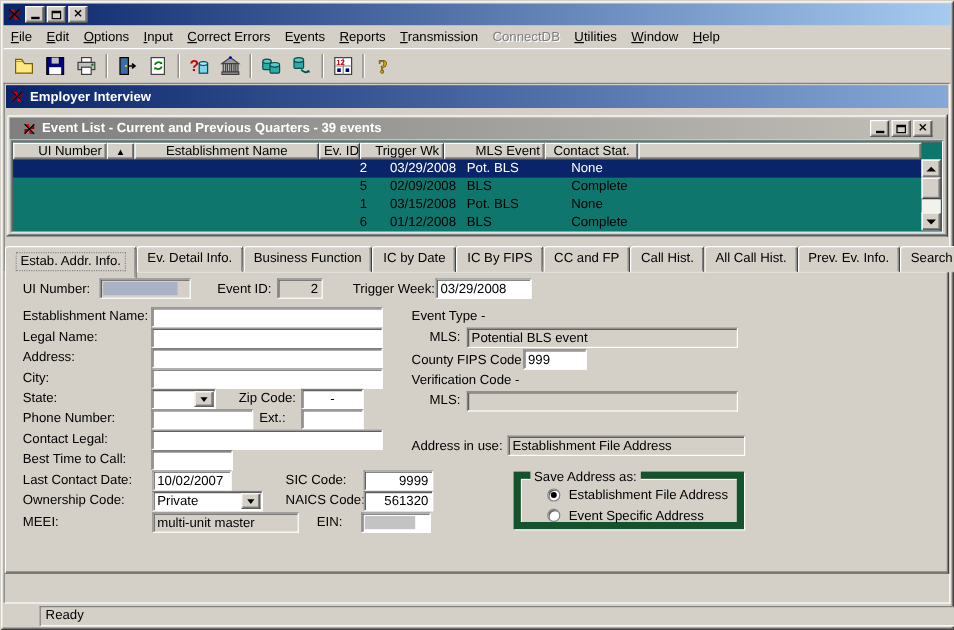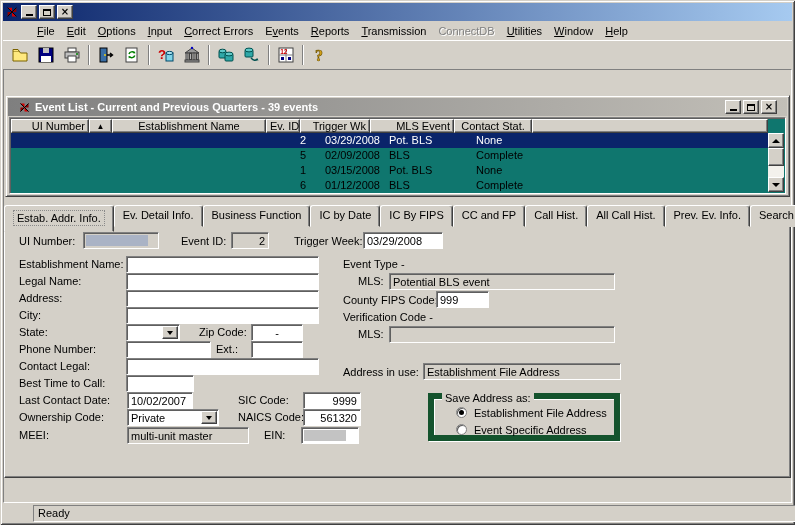--- a/index.html
+++ b/index.html
@@ -19,21 +19,21 @@
   .titlebar{ left:3px; top:3px; width:789px; height:18px;
     background:linear-gradient(to right,#0a246a,#a6caf0);
     display:flex; align-items:center; padding:0 2px; }
   .titlebar .txt{ color:#fff; font-weight:bold; margin-left:4px; flex:1;
     white-space:nowrap; overflow:hidden; }
   .wbtn{ width:16px; height:14px; margin-left:2px; display:flex; align-items:center; justify-content:center; }
   .g-min{ width:7px; height:2px; background:#000; margin-top:6px; }
   .g-max{ width:8px; height:7px; border:1px solid #000; border-top-width:2px; }
   .g-x{ font-size:10px; font-weight:bold; line-height:10px; font-family:"DejaVu Sans",sans-serif; }
   
-  .menubar{ left:3px; top:21px; width:789px; height:19px; display:flex; align-items:center;padding-left:28px; }
+  .menubar{ left:3px; top:21px; width:789px; height:19px; display:flex; align-items:center; }
   .mitem{ padding:2px 6px; white-space:nowrap; }
   .mitem .u{ text-decoration:underline; }
   .mitem.disabled{ color:#808080; text-shadow:1px 1px 0 #fff; }
   
   .toolbar{ left:3px; top:40px; width:789px; height:29px; border-top:1px solid #ffffff;
     display:flex; align-items:center; padding-left:4px; }
   .tbtn{ width:26px; height:24px; display:flex; align-items:center; justify-content:center; background:transparent; }
   .tsep{ width:2px; height:20px; margin:0 3px; border-left:1px solid #808080; border-right:1px solid #ffffff; }
   
   .client{ left:3px; top:69px; width:789px; height:434px;
@@ -248,20 +248,32 @@
         <span>
           <svg width="20" height="20" viewBox="0 0 20 20">
             <text x="5" y="16" font-size="16" font-weight="bold" fill="#d4a017" stroke="#6b5200" stroke-width="0.6" font-family="Liberation Serif,serif">?</text>
           </svg>
         </span>
       </span>
   </div>
 
   <div class="abs client"></div>
 
+  <div class="abs intbar">
+    <span>
+      <svg width="13" height="13" viewBox="0 0 16 16">
+          <path d="M8 8 L3 3 L8 3 Z" fill="#d40000"></path>
+          <path d="M8 8 L13 3 L13 8 Z" fill="#8f0000"></path>
+          <path d="M8 8 L13 13 L8 13 Z" fill="#d40000"></path>
+          <path d="M8 8 L3 13 L3 8 Z" fill="#8f0000"></path>
+          <path d="M3 3 L13 13 M13 3 L3 13" stroke="#000" stroke-width="1"></path>
+        </svg>
+    </span>
+    <span class="txt">Employer Interview</span>
+  </div>
 
   <div class="abs evwin">
     <div class="evtitle">
       <span>
         <svg width="13" height="13" viewBox="0 0 16 16">
             <path d="M8 8 L3 3 L8 3 Z" fill="#d40000"></path>
             <path d="M8 8 L13 3 L13 8 Z" fill="#8f0000"></path>
             <path d="M8 8 L13 13 L8 13 Z" fill="#d40000"></path>
             <path d="M8 8 L3 13 L3 8 Z" fill="#8f0000"></path>
             <path d="M3 3 L13 13 M13 3 L3 13" stroke="#000" stroke-width="1.2"></path>

